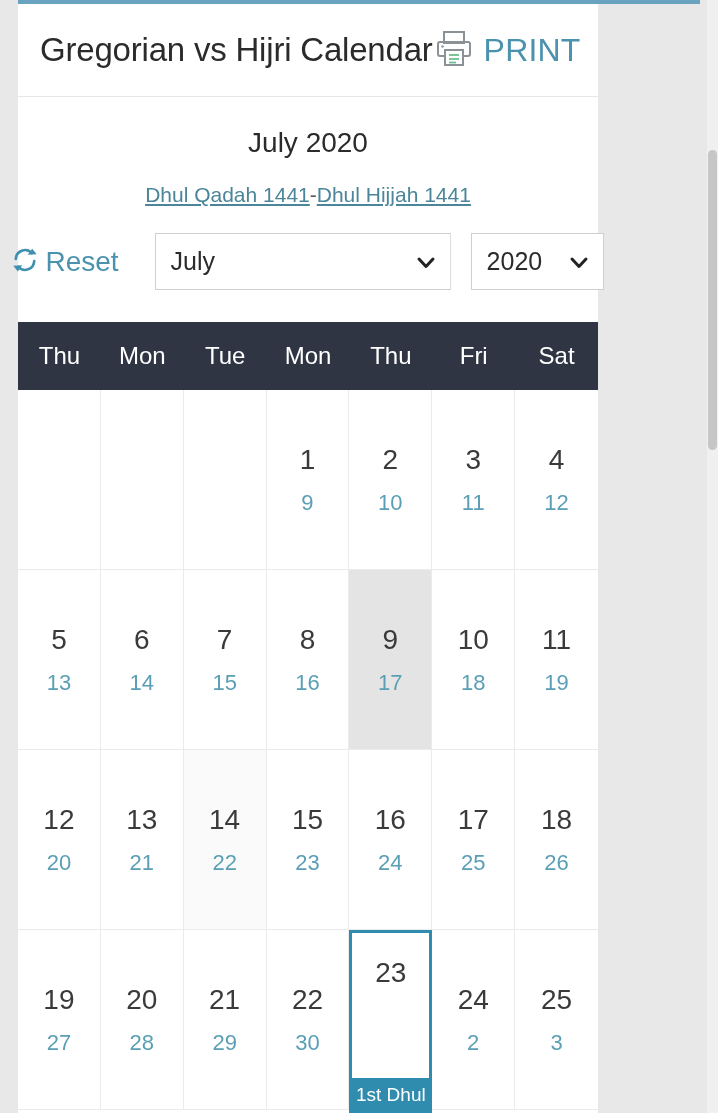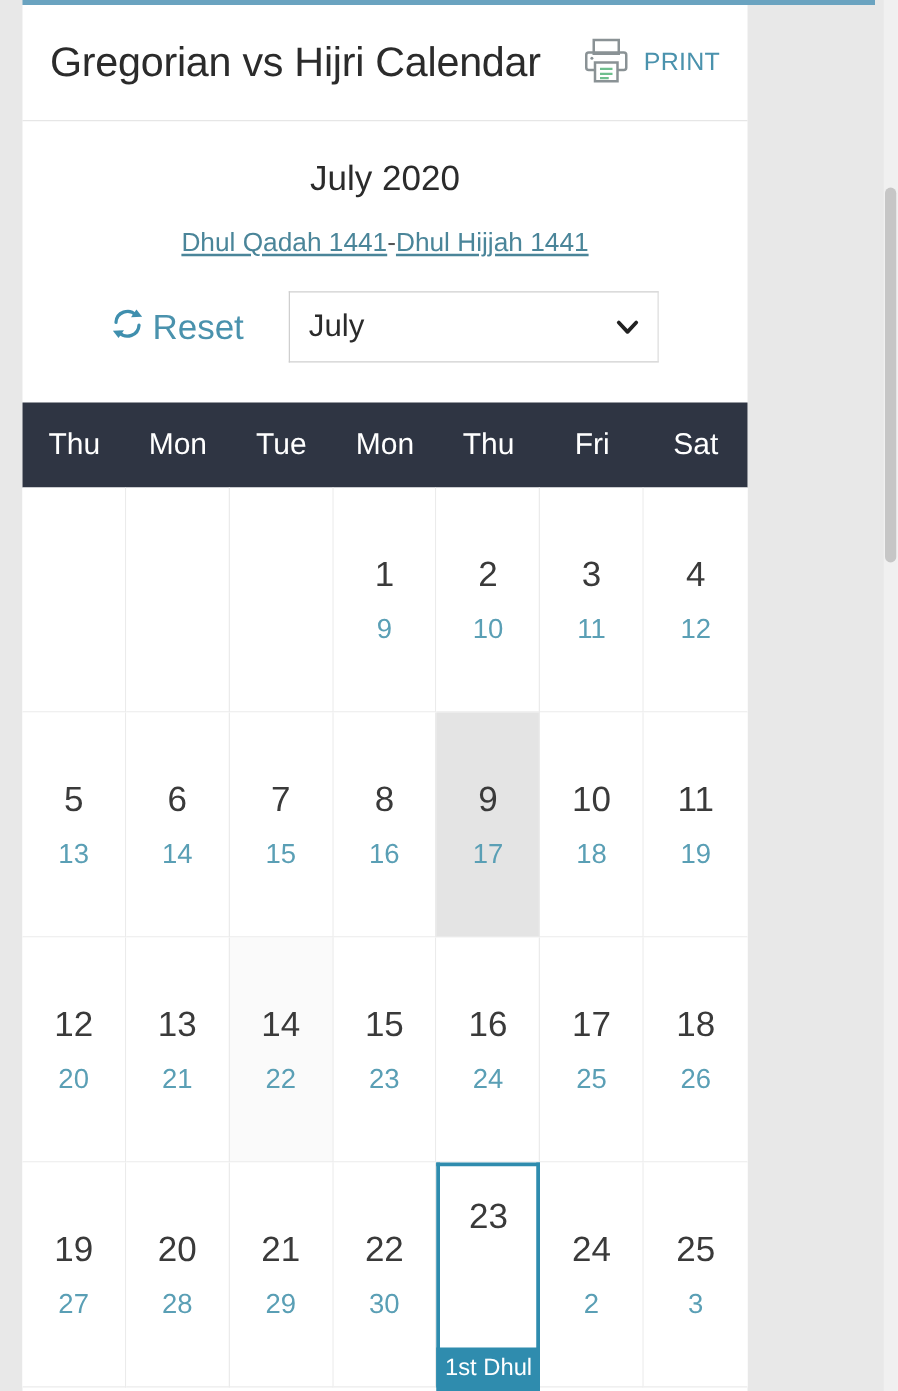--- a/index.html
+++ b/index.html
@@ -57,21 +57,21 @@
     display: flex;
     align-items: center;
     gap: 9px;
     cursor: pointer;
     flex-shrink: 0;
   }
 
   .printer-icon { display: block; }
 
   .print-label {
-    font-size: 20px;
+    font-size: 32px;
     color: #4a92ad;
     letter-spacing: 0.2px;
   }
 
   
   .nav-area {
     padding: 30px 0 32px 0;
     text-align: center;
     border-bottom: 0;
   }
@@ -300,20 +300,28 @@
 
       <div class="select-group">
         <div class="sel sel-month">
           <span>July</span>
           <span class="chev">
             <svg width="20" height="14" viewBox="0 0 20 14">
               <path d="M3 3 L10 10.5 L17 3" fill="none" stroke="#222" stroke-width="3" stroke-linecap="round" stroke-linejoin="round"></path>
             </svg>
           </span>
         </div>
+        <div class="sel sel-year">
+          <span>2020</span>
+          <span class="chev">
+            <svg width="20" height="14" viewBox="0 0 20 14">
+              <path d="M3 3 L10 10.5 L17 3" fill="none" stroke="#222" stroke-width="3" stroke-linecap="round" stroke-linejoin="round"></path>
+            </svg>
+          </span>
+        </div>
       </div>
     </div>
   </div>
 
   <div class="weekdays">
       <div class="weekday">Thu</div>
       <div class="weekday">Mon</div>
       <div class="weekday">Tue</div>
       <div class="weekday">Mon</div>
       <div class="weekday">Thu</div>

